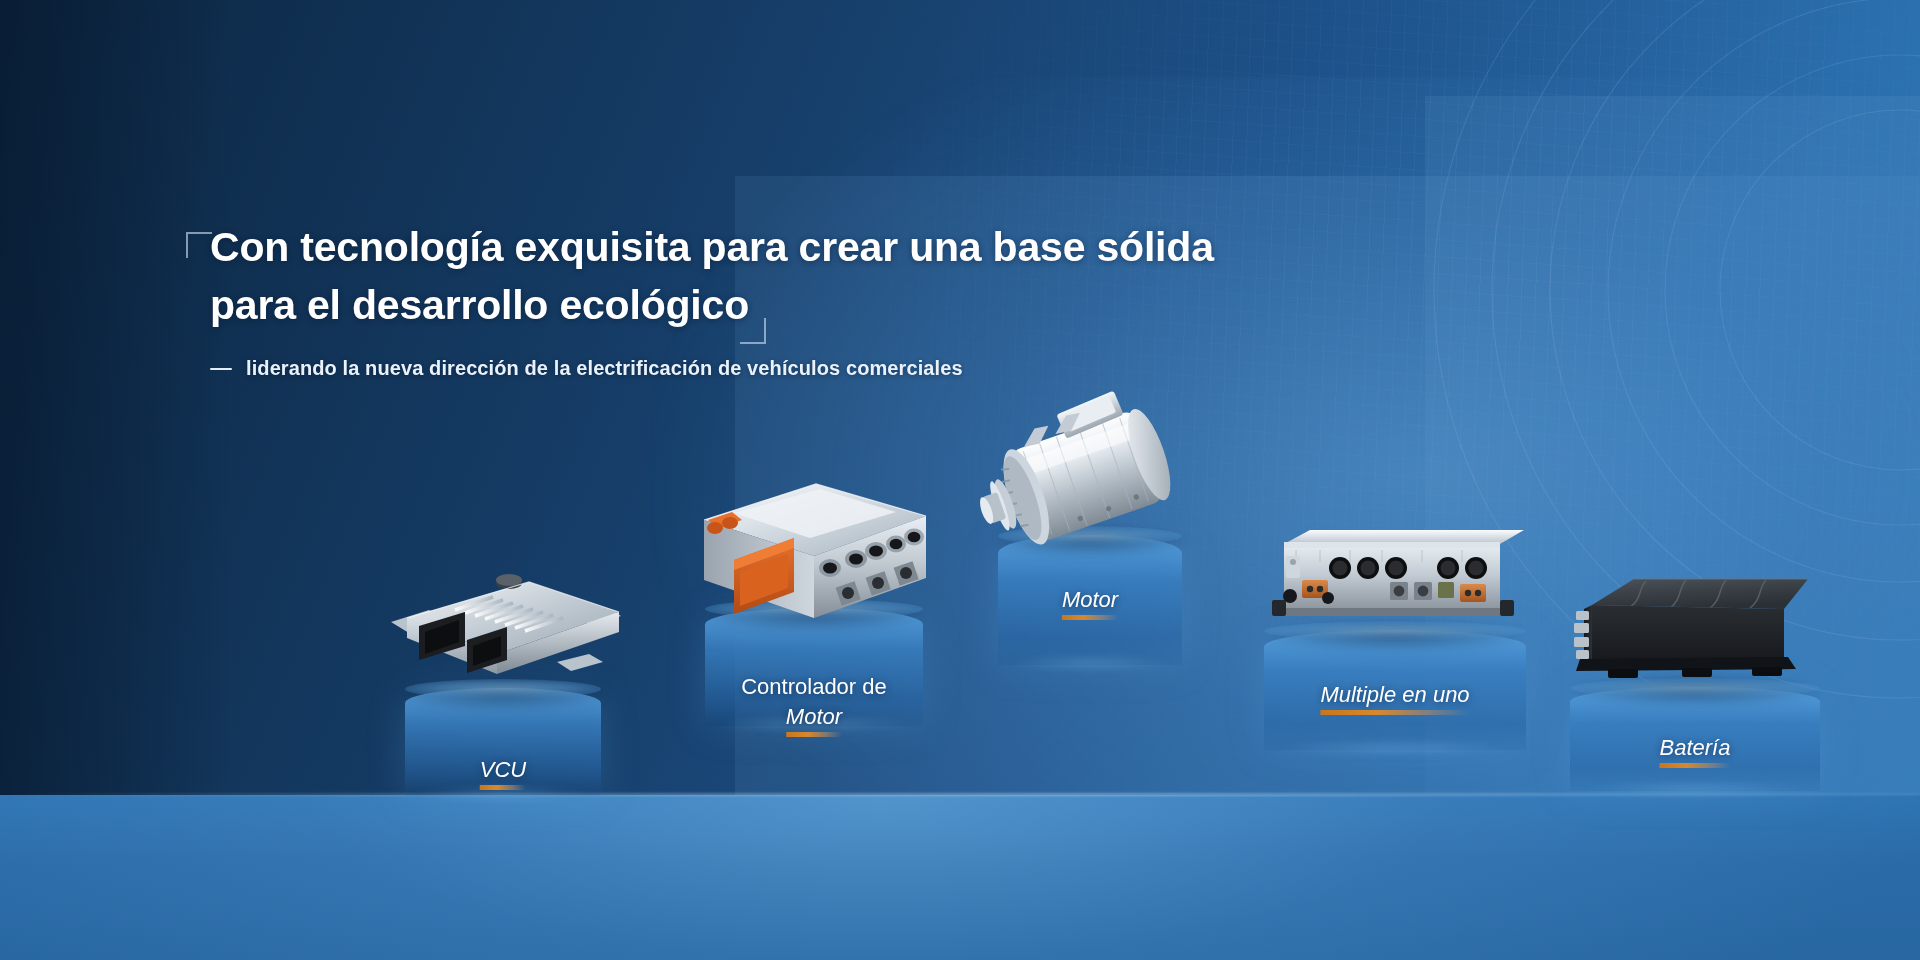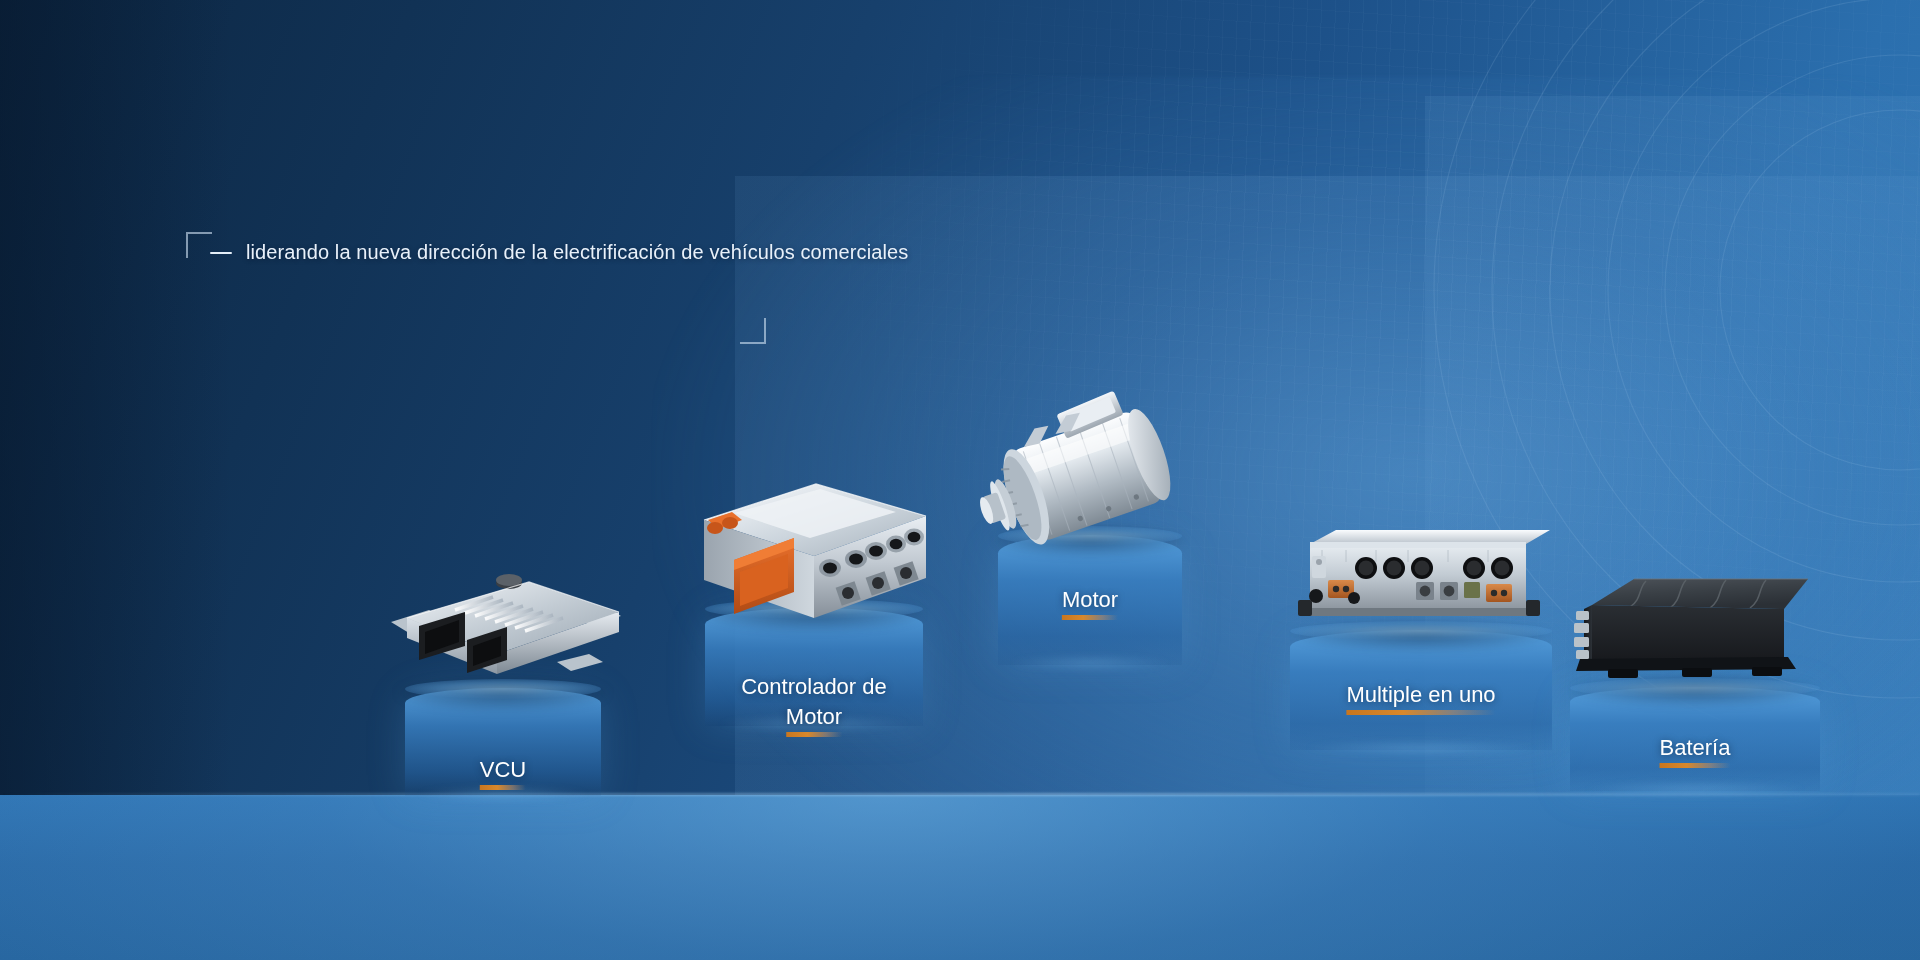--- a/index.html
+++ b/index.html
@@ -96,21 +96,21 @@
     letter-spacing:-0.2px;
     text-shadow:0 1px 6px rgba(3,18,38,0.45);
     white-space:pre-line;
   }
   .subline{
     margin-left:24px;
     margin-top:23px;
     display:flex; align-items:center; gap:14px;
     color:#e9f1fa;
     font-size:20px;
-    font-weight:400;
+    font-weight:700;
     letter-spacing:0.1px;
     text-shadow:0 1px 5px rgba(3,18,38,0.45);
   }
   .dash{
     display:inline-block; width:22px; height:2px;
     background:#e4eef8; flex:none; border-radius:1px;
   }
 
   
   .product{ position:absolute; }
@@ -135,21 +135,21 @@
   .plabel{
     position:absolute; left:50%; transform:translateX(-50%);
     white-space:nowrap; text-align:center;
     color:#ffffff;
     font-size:22px;
     font-weight:400;
     line-height:1.33;
     text-shadow:0 1px 7px rgba(4,20,40,0.55);
   }
   .plabel .ul{
-    position:relative; display:inline-block; padding-bottom:4px;
+    position:relative; display:inline-block; padding-bottom:4px;font-style:italic;
   }
   .plabel .ul::after{
     content:""; position:absolute; left:0; bottom:-2px; width:100%; height:5px;
     background:linear-gradient(90deg,#c8761f 0%, #d8882c 38%, rgba(190,140,95,0.55) 72%, rgba(190,150,110,0.0) 100%);
   }
 
   
   .art{ display:block; }
   .shadow-blob{
     position:absolute; left:50%; transform:translateX(-50%);
@@ -184,20 +184,22 @@
   <div class="bg-panel-2"></div>
   <div class="bg-leftcol"></div>
   <div class="bg-floorglow"></div>
   <div class="bg-floor"></div>
   <div class="bg-floor-line"></div>
 
   <div class="copy">
     <span class="bracket tl"></span>
     <span class="bracket br"></span>
 
+    <h1 class="headline">Con tecnología exquisita para crear una base sólida
+para el desarrollo ecológico</h1>
 
     <div class="subline">
       <span class="dash"></span>
       <span>liderando la nueva dirección de la electrificación de vehículos comerciales</span>
     </div>
   </div>
 
   <div class="product" style="left:353px; top:560px; width:300px; height:240px;">
     <div class="podium" style="top:128px; width:196px; height:108px;"></div>
     <div class="shadow-blob" style="top:116px; width:210px; height:34px;"></div>
@@ -411,21 +413,21 @@
           <path d="M62 36 L78 22 L92 24 L78 38 Z" fill="#c3ccd5"></path>
           <path d="M96 34 L112 20 L126 22 L112 36 Z" fill="#c3ccd5"></path>
         </g>
       </svg>
     </div>
     <div class="plabel" style="top:180px;">
       <span class="ul">Motor</span>
     </div>
   </div>
 
-  <div class="product" style="left:1261px; top:510px; width:320px; height:270px;">
+  <div class="product" style="left:1235px; top:510px; width:320px; height:270px;">
     <div class="podium" style="top:120px; width:262px; height:120px;"></div>
     <div class="shadow-blob" style="top:110px; width:252px; height:30px;"></div>
     <div class="artwrap" style="top:16px;">
       <svg class="art" width="266" height="110" viewBox="0 0 266 110" xmlns="http://www.w3.org/2000/svg">
         <defs>
           <linearGradient id="mioTop" x1="0" y1="0" x2="0" y2="1">
             <stop offset="0" stop-color="#fafcfe"></stop>
               <stop offset="1" stop-color="#b9c2cb"></stop>
           </linearGradient>
           <linearGradient id="mioFace" x1="0" y1="0" x2="0" y2="1">

